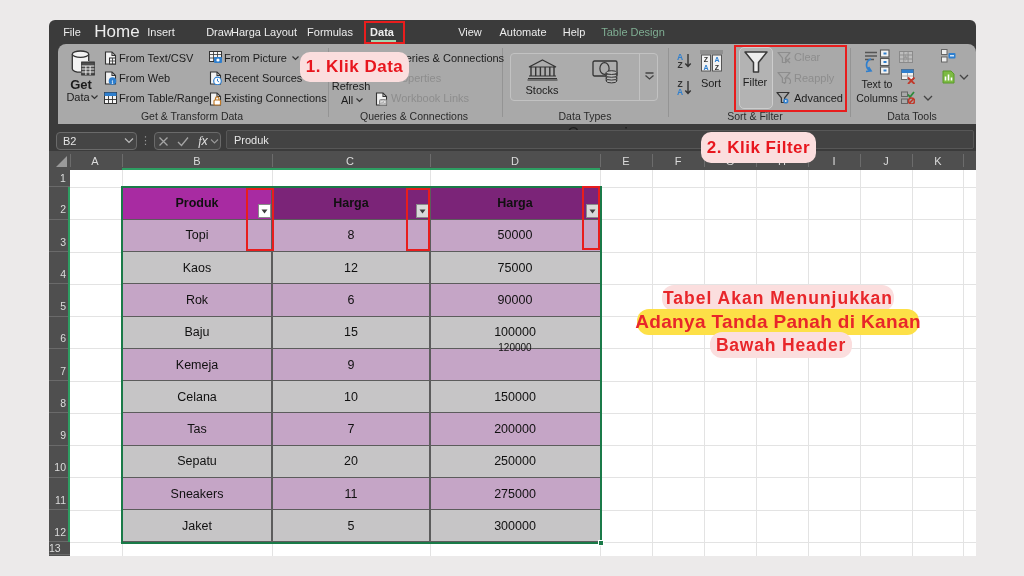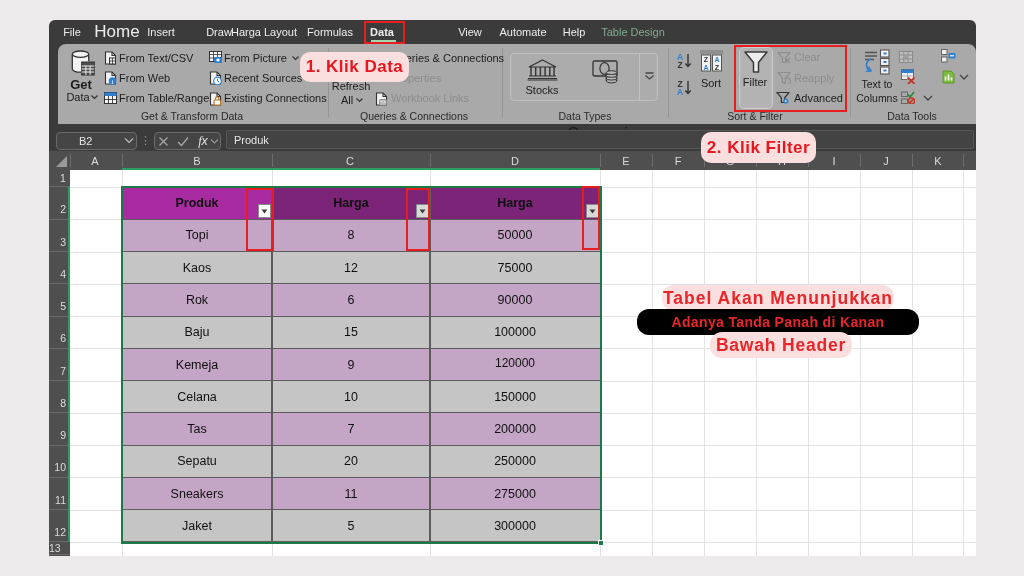--- a/index.html
+++ b/index.html
@@ -209,21 +209,21 @@
 <path d="M9,6.8 h4" stroke="#fff" stroke-width="1.2"></path>
 </svg>
 <svg style="position:absolute;left:941px;top:69px;" width="15" height="16" viewBox="0 0 15 16">
 <path d="M2,2 h8 l3,3 v9 h-11 z" fill="#7DBB42" stroke="#5A9A2A" stroke-width="1"></path>
 <path d="M4.5,11.5 v-4 M7.5,11.5 v-6 M10.5,11.5 v-3" stroke="#fff" stroke-width="1.6"></path>
 </svg>
 <svg style="position:absolute;left:958.5px;top:73px;" width="10" height="8" viewBox="0 0 10 8">
     <path d="M1,2 l4,4 4,-4" stroke="#444" stroke-width="1.3" fill="none"></path>
   </svg>
 <div style="position:absolute;left:56px;top:131.5px;width:80.5px;height:18.5px;background:#454545;border:1px solid #6A6A6A;border-radius:4px;"></div>
-<div style="position:absolute;left:79px;top:140.5px;transform:translate(0,-50%);font-size:11px;color:#E6E6E6;font-weight:400;white-space:nowrap;">B2</div>
+<div style="position:absolute;left:63px;top:140.5px;transform:translate(0,-50%);font-size:11px;color:#E6E6E6;font-weight:400;white-space:nowrap;">B2</div>
 <svg style="position:absolute;left:124px;top:137px;" width="10" height="8" viewBox="0 0 10 8">
     <path d="M1,1.5 l4,4 4,-4" stroke="#BBB" stroke-width="1.2" fill="none"></path>
   </svg>
 <div style="position:absolute;left:145.5px;top:140px;transform:translate(-50%,-50%);font-size:11px;color:#9A9A9A;font-weight:400;white-space:nowrap;">⋮</div>
 <div style="position:absolute;left:153.5px;top:131.5px;width:67.5px;height:18.5px;background:#454545;border:1px solid #6A6A6A;border-radius:4px;"></div>
 <svg style="position:absolute;left:158px;top:135.5px;" width="11" height="11" viewBox="0 0 11 11">
     <path d="M1.5,1.5 L9.5,9.5 M9.5,1.5 L1.5,9.5" stroke="#A5A5A5" stroke-width="1.3"></path>
   </svg>
 <svg style="position:absolute;left:177px;top:135.5px;" width="12" height="11" viewBox="0 0 12 11">
     <path d="M1,6 L4.5,9.5 L11,1.5" stroke="#A5A5A5" stroke-width="1.3" fill="none"></path>
@@ -370,21 +370,21 @@
 <div style="position:absolute;left:351px;top:267.7px;transform:translate(-50%,-50%);font-size:12.5px;color:#101010;font-weight:400;white-space:nowrap;">12</div>
 <div style="position:absolute;left:515px;top:267.7px;transform:translate(-50%,-50%);font-size:12.5px;color:#101010;font-weight:400;white-space:nowrap;">75000</div>
 <div style="position:absolute;left:197px;top:299.9px;transform:translate(-50%,-50%);font-size:12.5px;color:#101010;font-weight:400;white-space:nowrap;">Rok</div>
 <div style="position:absolute;left:351px;top:299.9px;transform:translate(-50%,-50%);font-size:12.5px;color:#101010;font-weight:400;white-space:nowrap;">6</div>
 <div style="position:absolute;left:515px;top:299.9px;transform:translate(-50%,-50%);font-size:12.5px;color:#101010;font-weight:400;white-space:nowrap;">90000</div>
 <div style="position:absolute;left:197px;top:332.2px;transform:translate(-50%,-50%);font-size:12.5px;color:#101010;font-weight:400;white-space:nowrap;">Baju</div>
 <div style="position:absolute;left:351px;top:332.2px;transform:translate(-50%,-50%);font-size:12.5px;color:#101010;font-weight:400;white-space:nowrap;">15</div>
 <div style="position:absolute;left:515px;top:332.2px;transform:translate(-50%,-50%);font-size:12.5px;color:#101010;font-weight:400;white-space:nowrap;">100000</div>
 <div style="position:absolute;left:197px;top:364.5px;transform:translate(-50%,-50%);font-size:12.5px;color:#101010;font-weight:400;white-space:nowrap;">Kemeja</div>
 <div style="position:absolute;left:351px;top:364.5px;transform:translate(-50%,-50%);font-size:12.5px;color:#101010;font-weight:400;white-space:nowrap;">9</div>
-<div style="position:absolute;left:515px;top:363px;transform:translate(-50%,-50%);font-size:12px;color:#101010;font-weight:400;white-space:nowrap;">120000</div>
+<div style="position:absolute;left:515px;top:347px;transform:translate(-50%,-50%);font-size:10px;color:#101010;font-weight:400;white-space:nowrap;">120000</div>
 <div style="position:absolute;left:197px;top:396.8px;transform:translate(-50%,-50%);font-size:12.5px;color:#101010;font-weight:400;white-space:nowrap;">Celana</div>
 <div style="position:absolute;left:351px;top:396.8px;transform:translate(-50%,-50%);font-size:12.5px;color:#101010;font-weight:400;white-space:nowrap;">10</div>
 <div style="position:absolute;left:515px;top:396.8px;transform:translate(-50%,-50%);font-size:12.5px;color:#101010;font-weight:400;white-space:nowrap;">150000</div>
 <div style="position:absolute;left:197px;top:429.0px;transform:translate(-50%,-50%);font-size:12.5px;color:#101010;font-weight:400;white-space:nowrap;">Tas</div>
 <div style="position:absolute;left:351px;top:429.0px;transform:translate(-50%,-50%);font-size:12.5px;color:#101010;font-weight:400;white-space:nowrap;">7</div>
 <div style="position:absolute;left:515px;top:429.0px;transform:translate(-50%,-50%);font-size:12.5px;color:#101010;font-weight:400;white-space:nowrap;">200000</div>
 <div style="position:absolute;left:197px;top:461.3px;transform:translate(-50%,-50%);font-size:12.5px;color:#101010;font-weight:400;white-space:nowrap;">Sepatu</div>
 <div style="position:absolute;left:351px;top:461.3px;transform:translate(-50%,-50%);font-size:12.5px;color:#101010;font-weight:400;white-space:nowrap;">20</div>
 <div style="position:absolute;left:515px;top:461.3px;transform:translate(-50%,-50%);font-size:12.5px;color:#101010;font-weight:400;white-space:nowrap;">250000</div>
 <div style="position:absolute;left:197px;top:493.6px;transform:translate(-50%,-50%);font-size:12.5px;color:#101010;font-weight:400;white-space:nowrap;">Sneakers</div>
@@ -406,13 +406,13 @@
     <polygon points="0.5,0.5 6.5,0.5 3.5,4.5" fill="#3C3C3C"></polygon>
   </svg>
 <div style="position:absolute;left:120.5px;top:185.5px;width:481px;height:358.0px;border:2px solid #1A7A48;"></div>
 <div style="position:absolute;left:597.5px;top:539.5px;width:6px;height:6px;background:#1A7A48;border:1px solid #FFFFFF;"></div>
 <div style="position:absolute;left:246px;top:188px;width:28px;height:63px;border:2.5px solid #E81D1D;"></div>
 <div style="position:absolute;left:406px;top:188px;width:24px;height:63px;border:2.5px solid #E81D1D;"></div>
 <div style="position:absolute;left:582px;top:186px;width:18px;height:64px;border:2.5px solid #E81D1D;"></div>
 <div style="position:absolute;left:300px;top:51.5px;width:109px;height:30.5px;background:#FBDEDE;border-radius:10px;color:#E8161E;font-weight:700;font-size:17px;letter-spacing:0.5px;display:flex;align-items:center;justify-content:center;white-space:nowrap;">1. Klik Data</div>
 <div style="position:absolute;left:701px;top:132px;width:115px;height:31px;background:#FBDEDE;border-radius:10px;color:#E8161E;font-weight:700;font-size:17px;letter-spacing:0.5px;display:flex;align-items:center;justify-content:center;white-space:nowrap;">2. Klik Filter</div>
 <div style="position:absolute;left:662px;top:285px;width:232px;height:26px;background:#FBDEDE;border-radius:12px;color:#E8262A;font-weight:700;font-size:17.5px;letter-spacing:1.0px;display:flex;align-items:center;justify-content:center;white-space:nowrap;">Tabel Akan Menunjukkan</div>
-<div style="position:absolute;left:637px;top:308.5px;width:282px;height:26px;background:#000000;border-radius:12px;color:#E8262A;font-weight:700;font-size:14px;letter-spacing:0.35px;display:flex;align-items:center;justify-content:center;white-space:nowrap;">Adanya Tanda Panah di Kanan</div>
+<div style="position:absolute;left:637px;top:308.5px;width:282px;height:26px;background:#fde047;border-radius:12px;color:#E8262A;font-weight:700;font-size:19px;letter-spacing:0.35px;display:flex;align-items:center;justify-content:center;white-space:nowrap;">Adanya Tanda Panah di Kanan</div>
 <div style="position:absolute;left:710px;top:332px;width:142px;height:26px;background:#FBDEDE;border-radius:12px;color:#E8262A;font-weight:700;font-size:17.5px;letter-spacing:0.8px;display:flex;align-items:center;justify-content:center;white-space:nowrap;">Bawah Header</div>
 </body></html>

